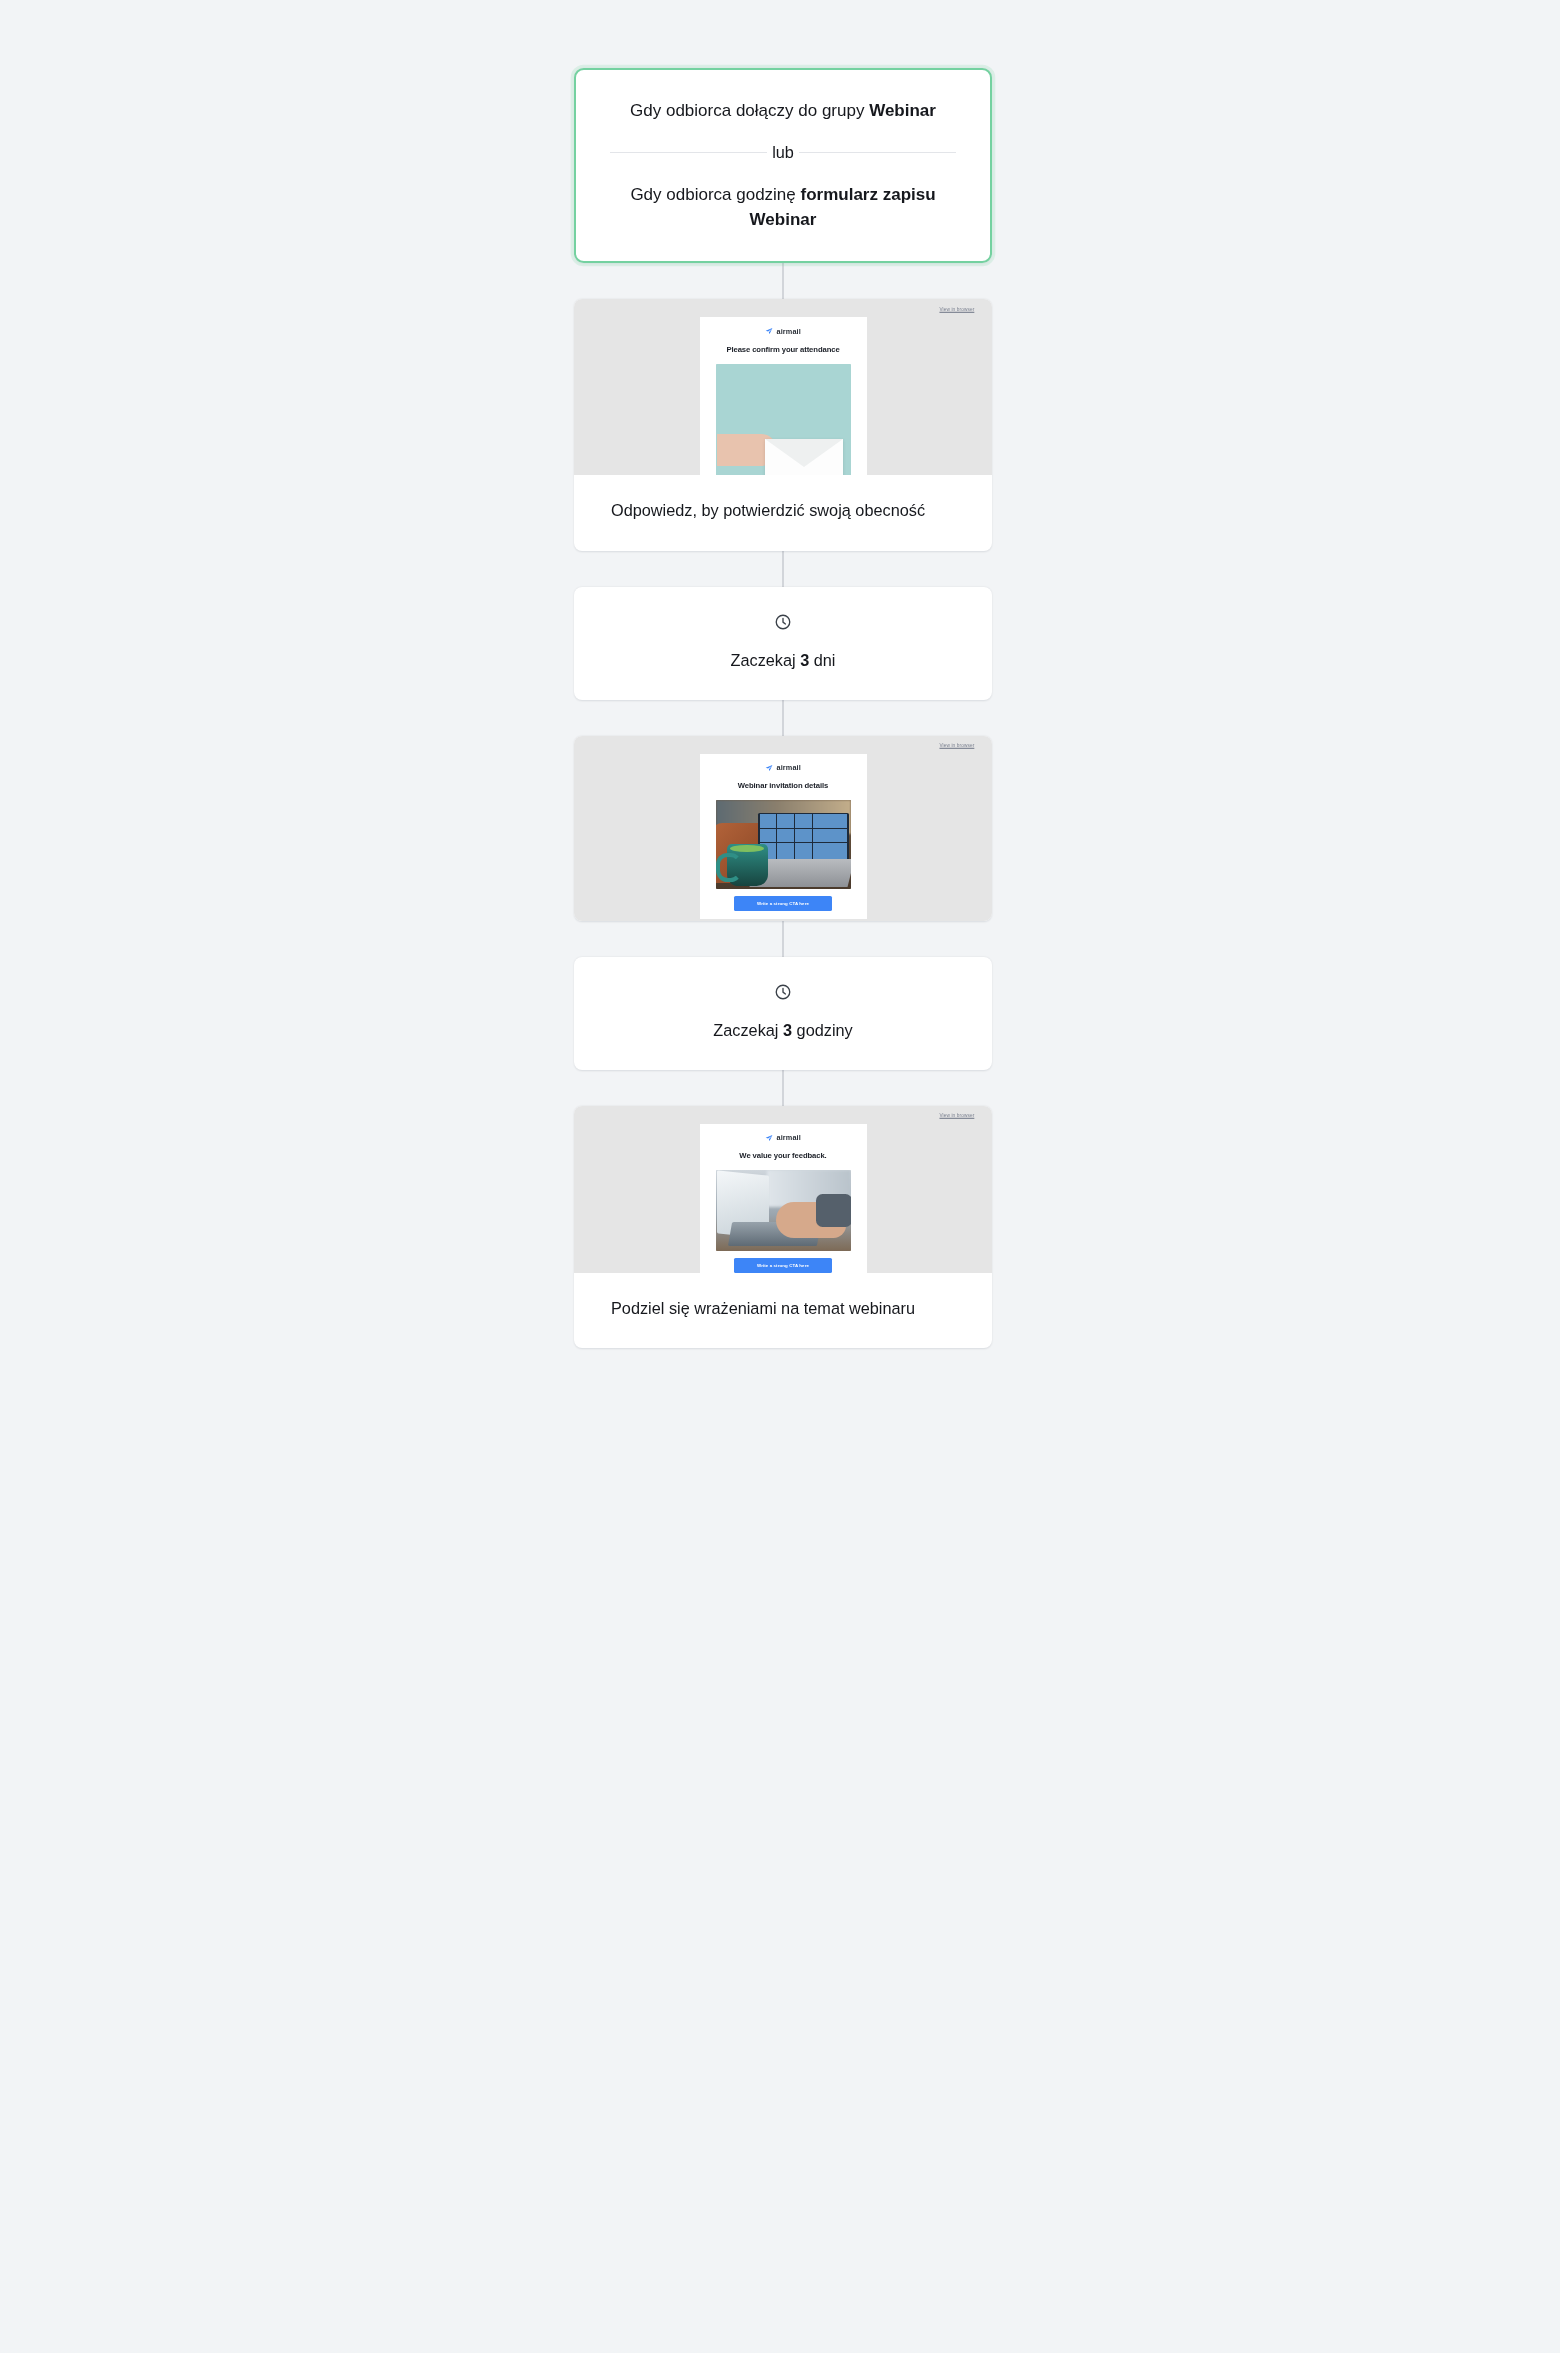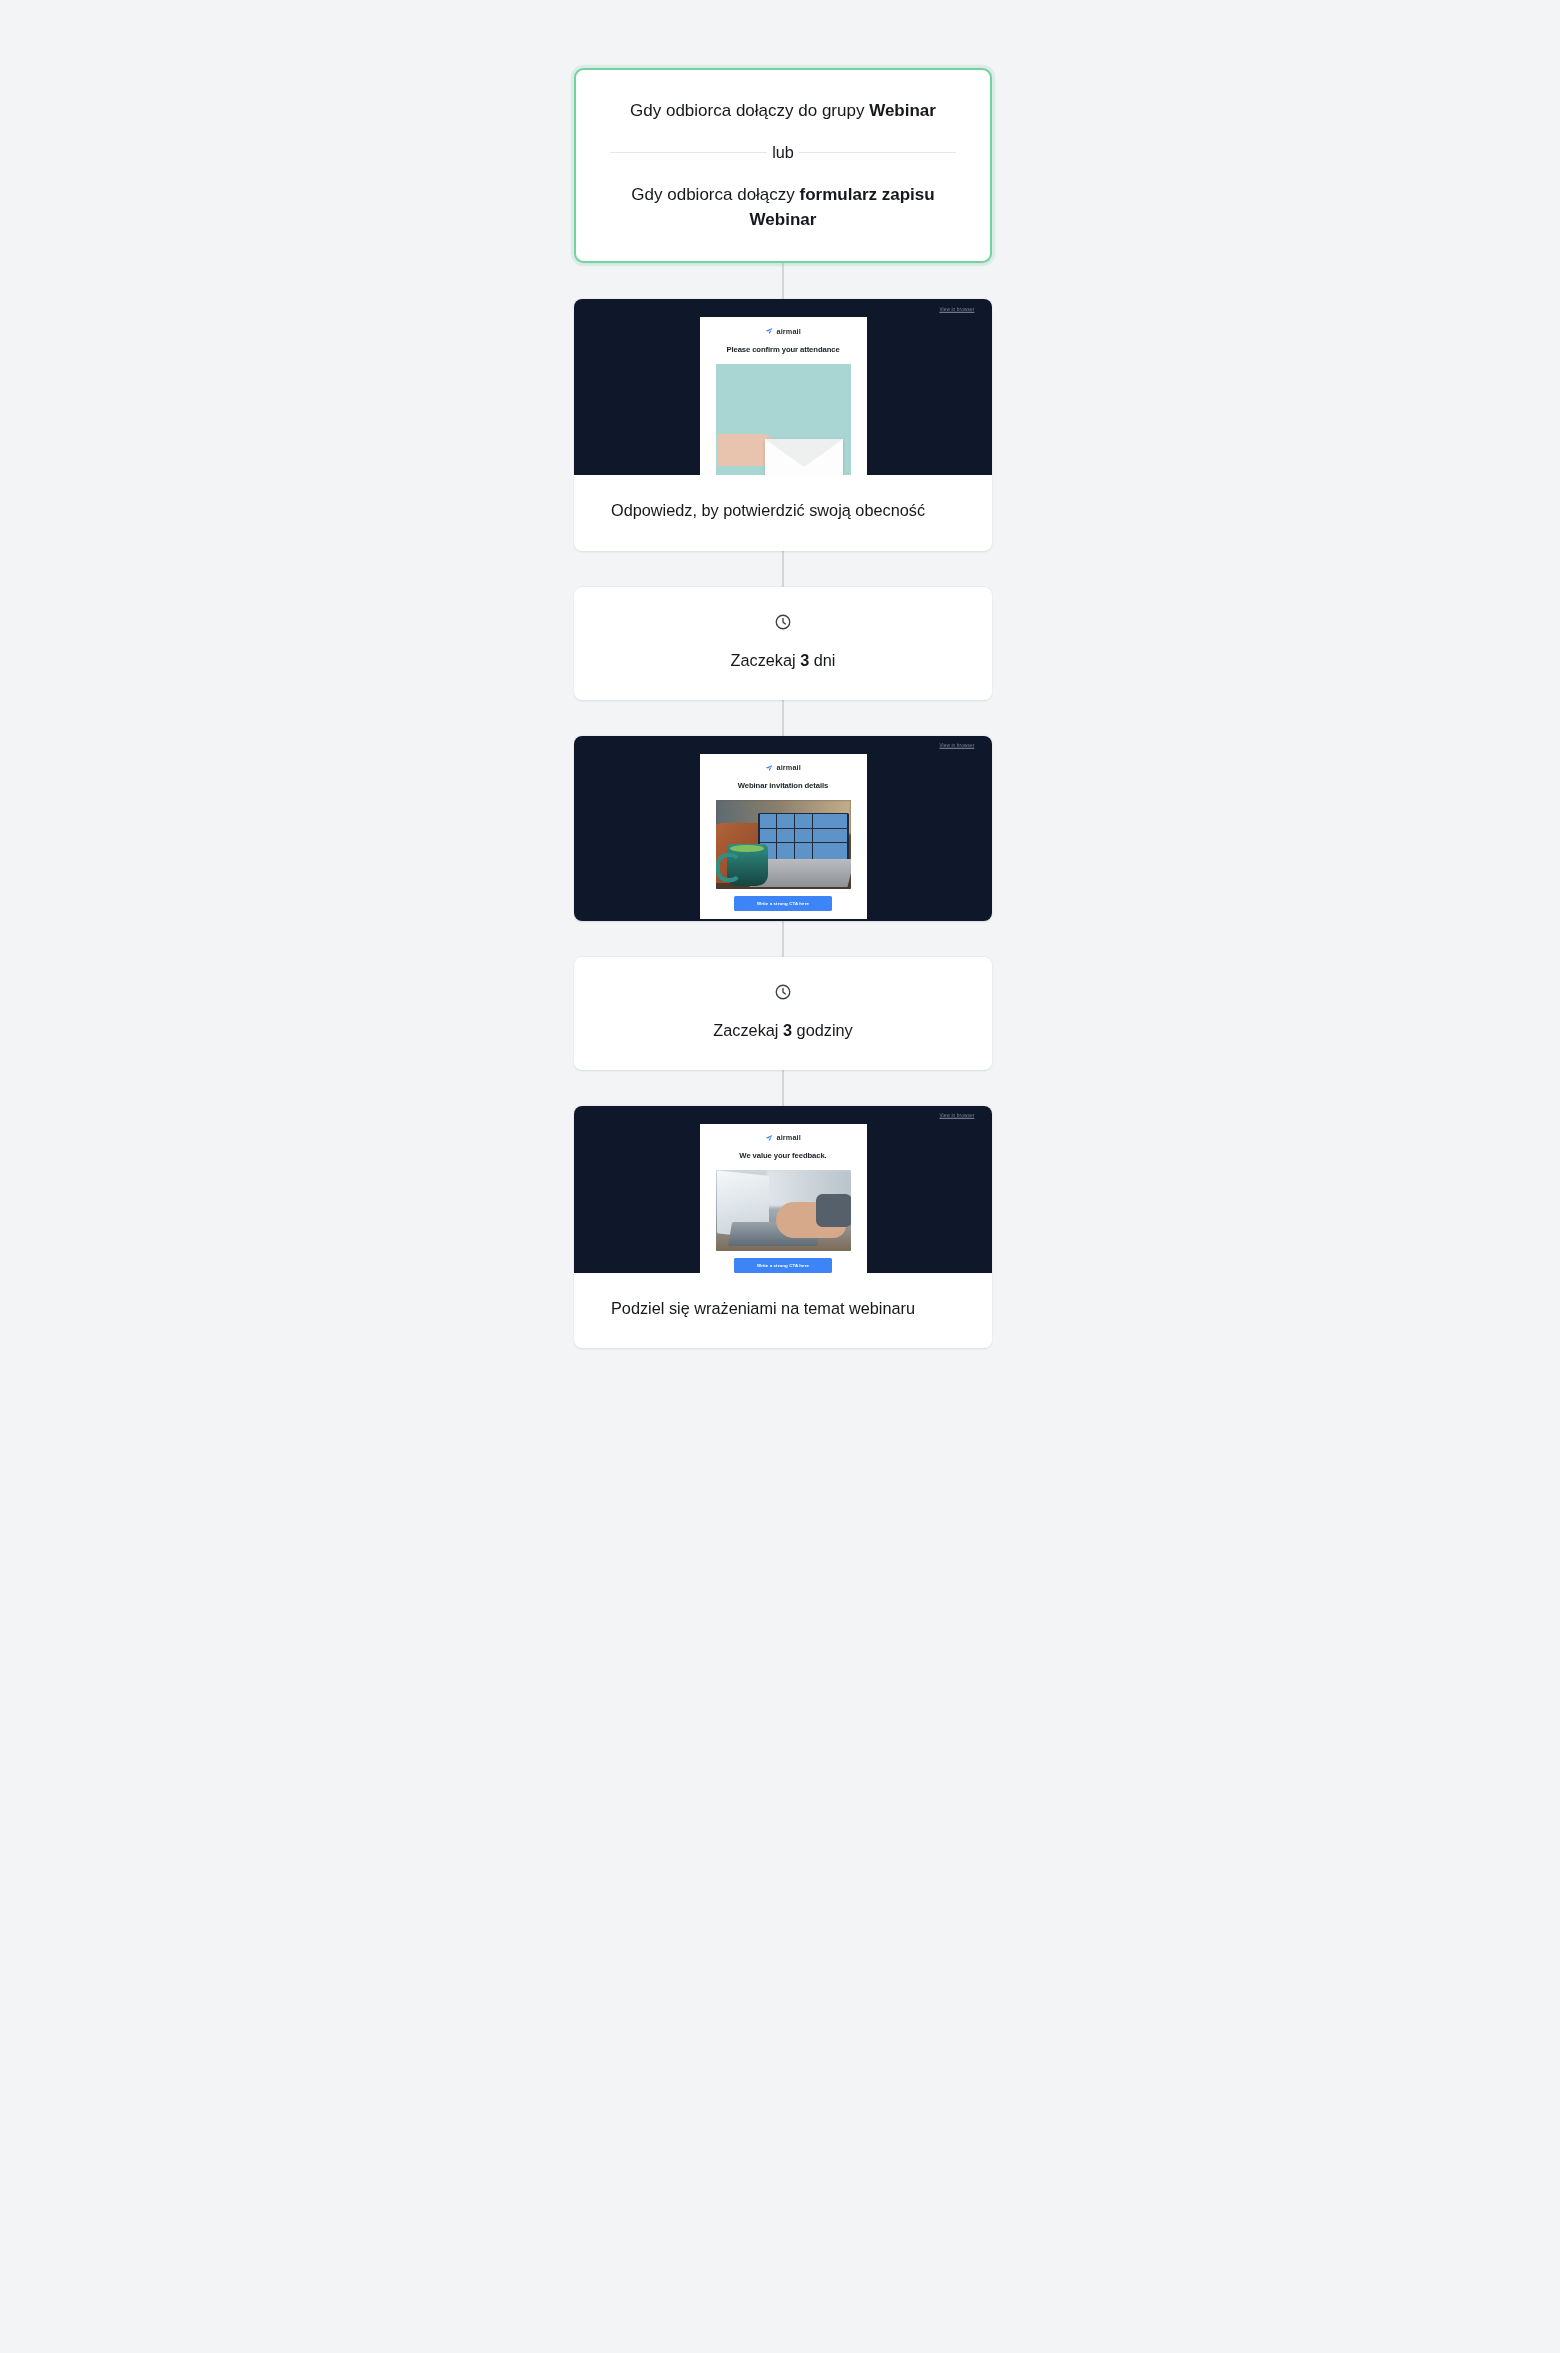--- a/index.html
+++ b/index.html
@@ -88,21 +88,21 @@
     color: #16181d;
     line-height: 23px;
   }
   .wait-text b { font-weight: 700; }
 
   
   .email-card { overflow: hidden; }
 
   .preview {
     position: relative;
-    background: #0f172a;
+    background: #e5e5e5;
     height: 176px;
     overflow: hidden;
     padding-top: 8.1px;
   }
   .view-browser {
     position: absolute;
     top: 6.5px;
     right: 18px;
     font-size: 4.1px;
     color: #7b8190;
@@ -313,21 +313,21 @@
       <span>Gdy odbiorca dołączy do grupy </span><b>Webinar</b>
     </div>
 
     <div class="or-row">
       <span class="or-rule"></span>
       <span class="or-text">lub</span>
       <span class="or-rule"></span>
     </div>
 
     <div class="trigger-line">
-      <span>Gdy odbiorca dołączy </span><b>formularz zapisu Webinar</b>
+      <span>Gdy odbiorca godzinę </span><b>formularz zapisu Webinar</b>
     </div>
   </div>
 
   <div class="connector"></div>
 
   <div class="card email-card">
     <div class="preview">
       <a class="view-browser" href="#">View in browser</a>
       <div class="mail-body">
         <div class="brand">

